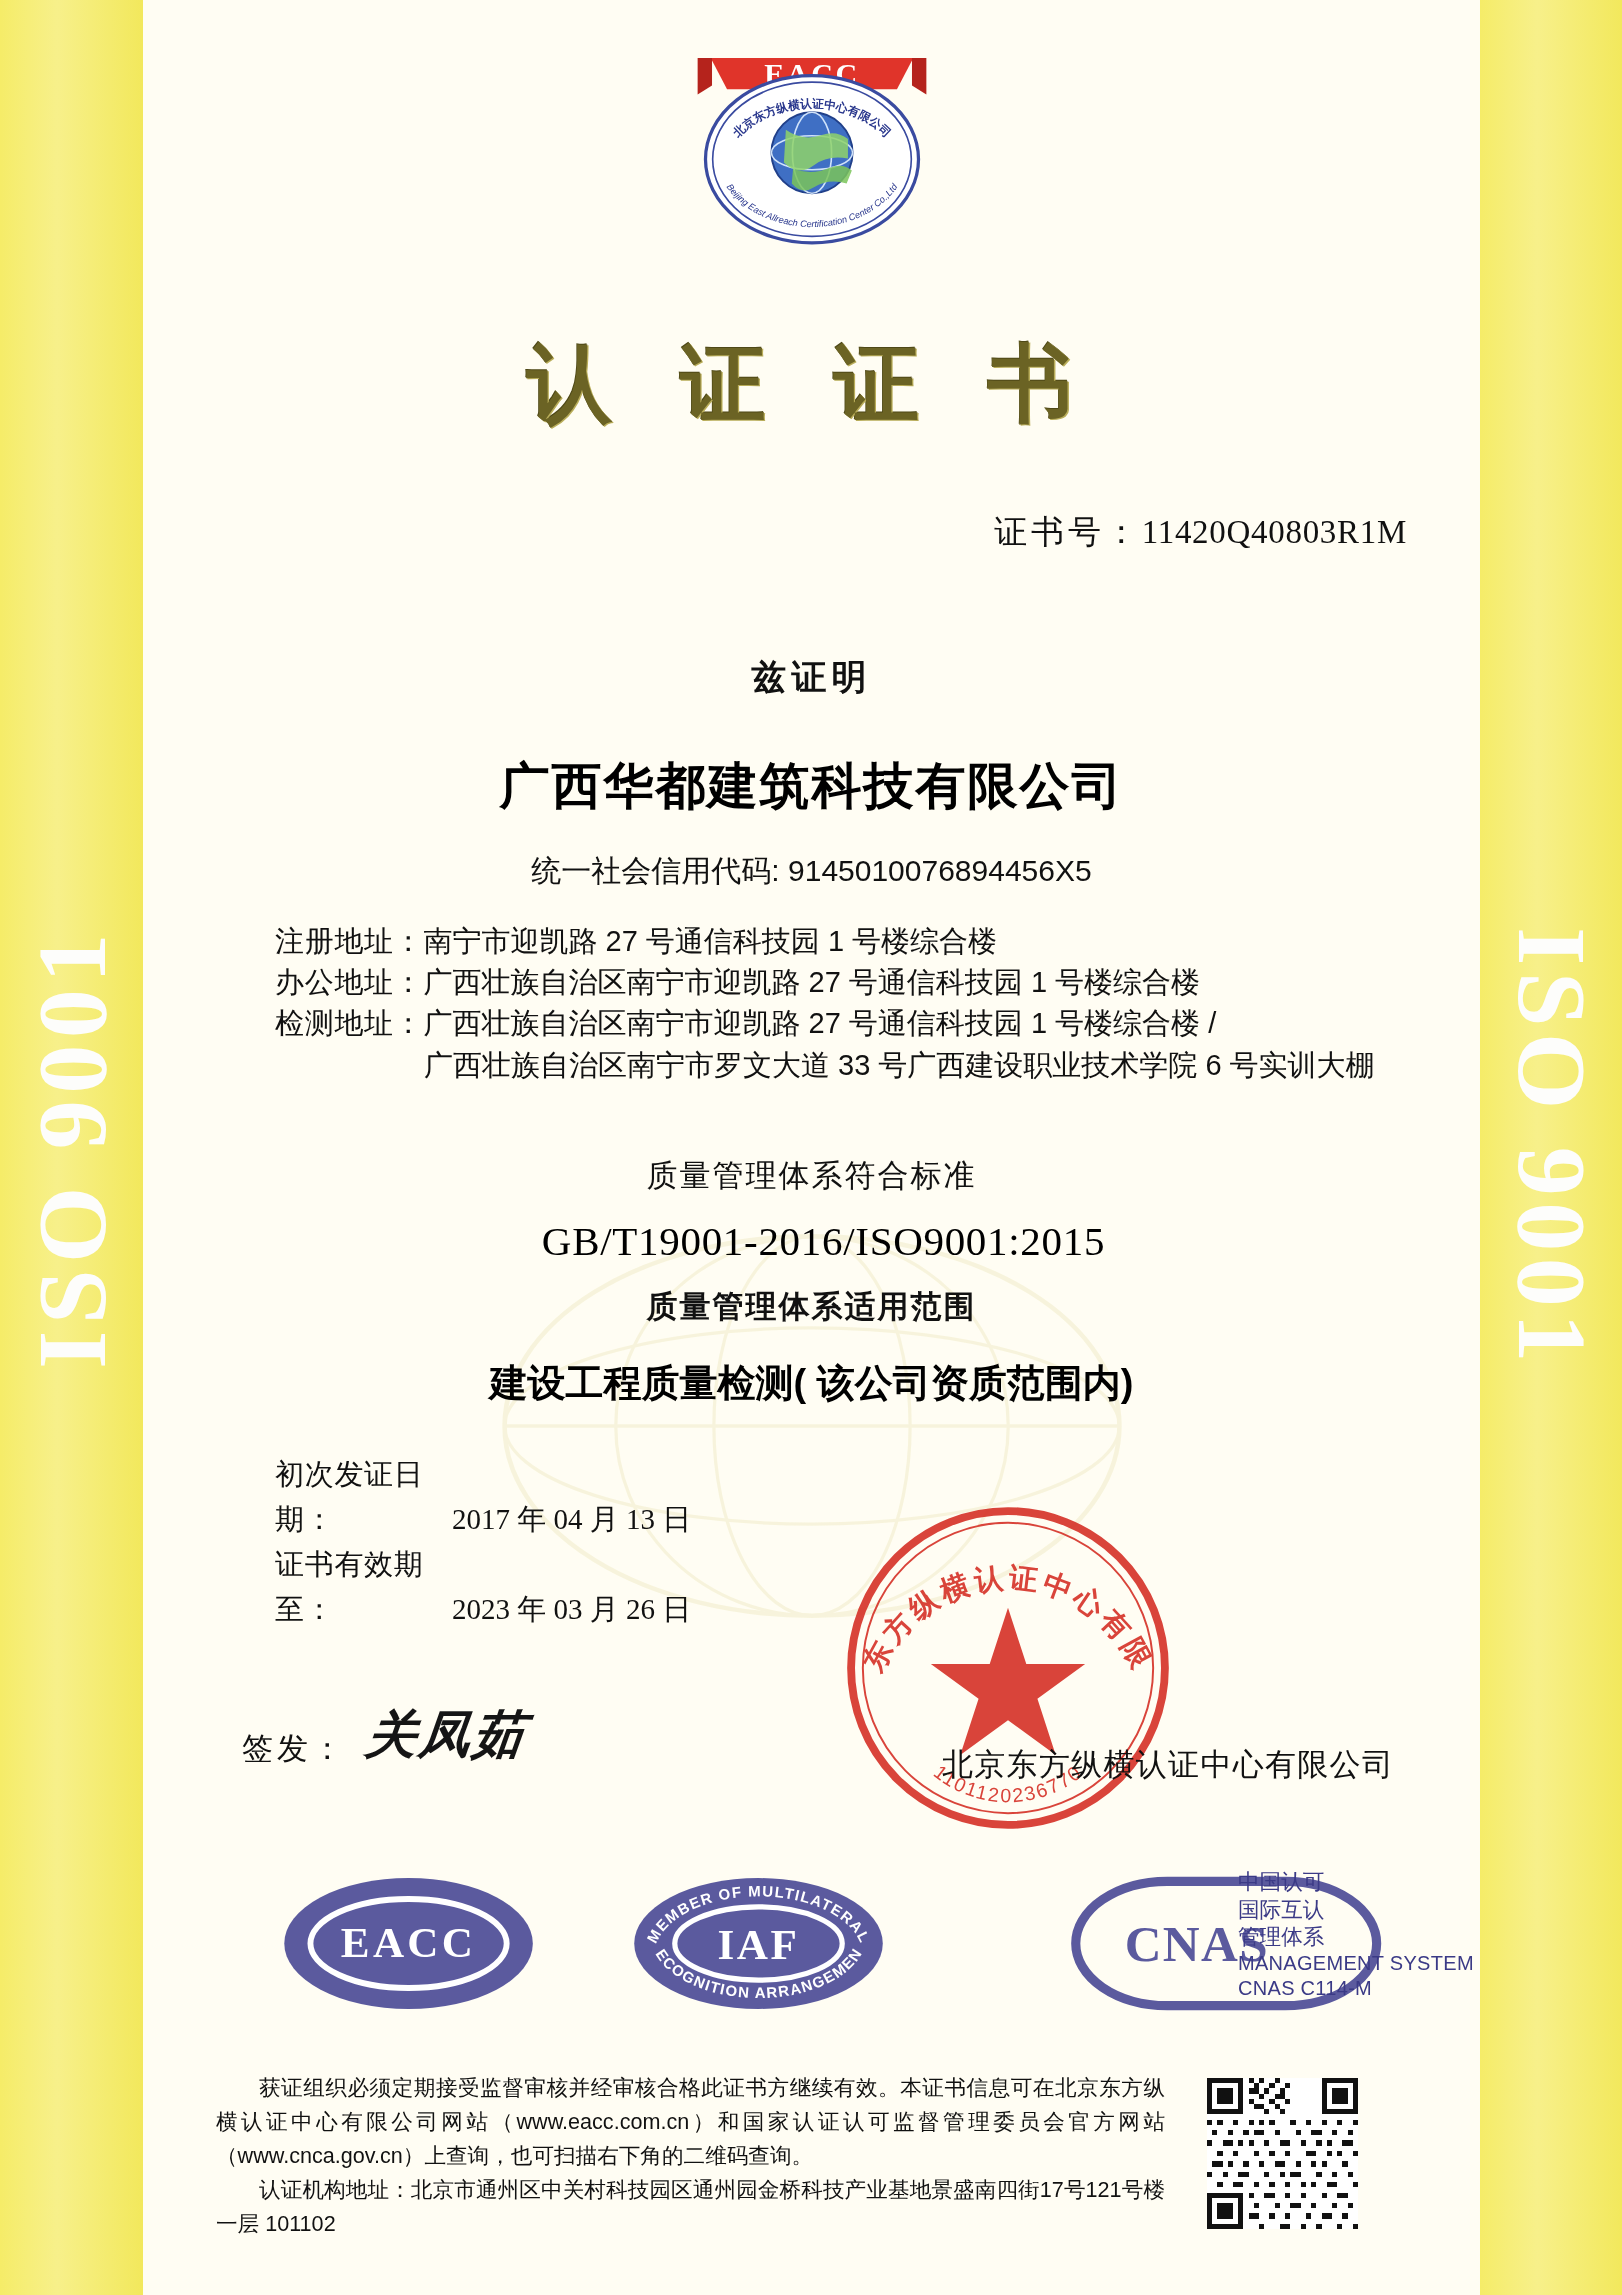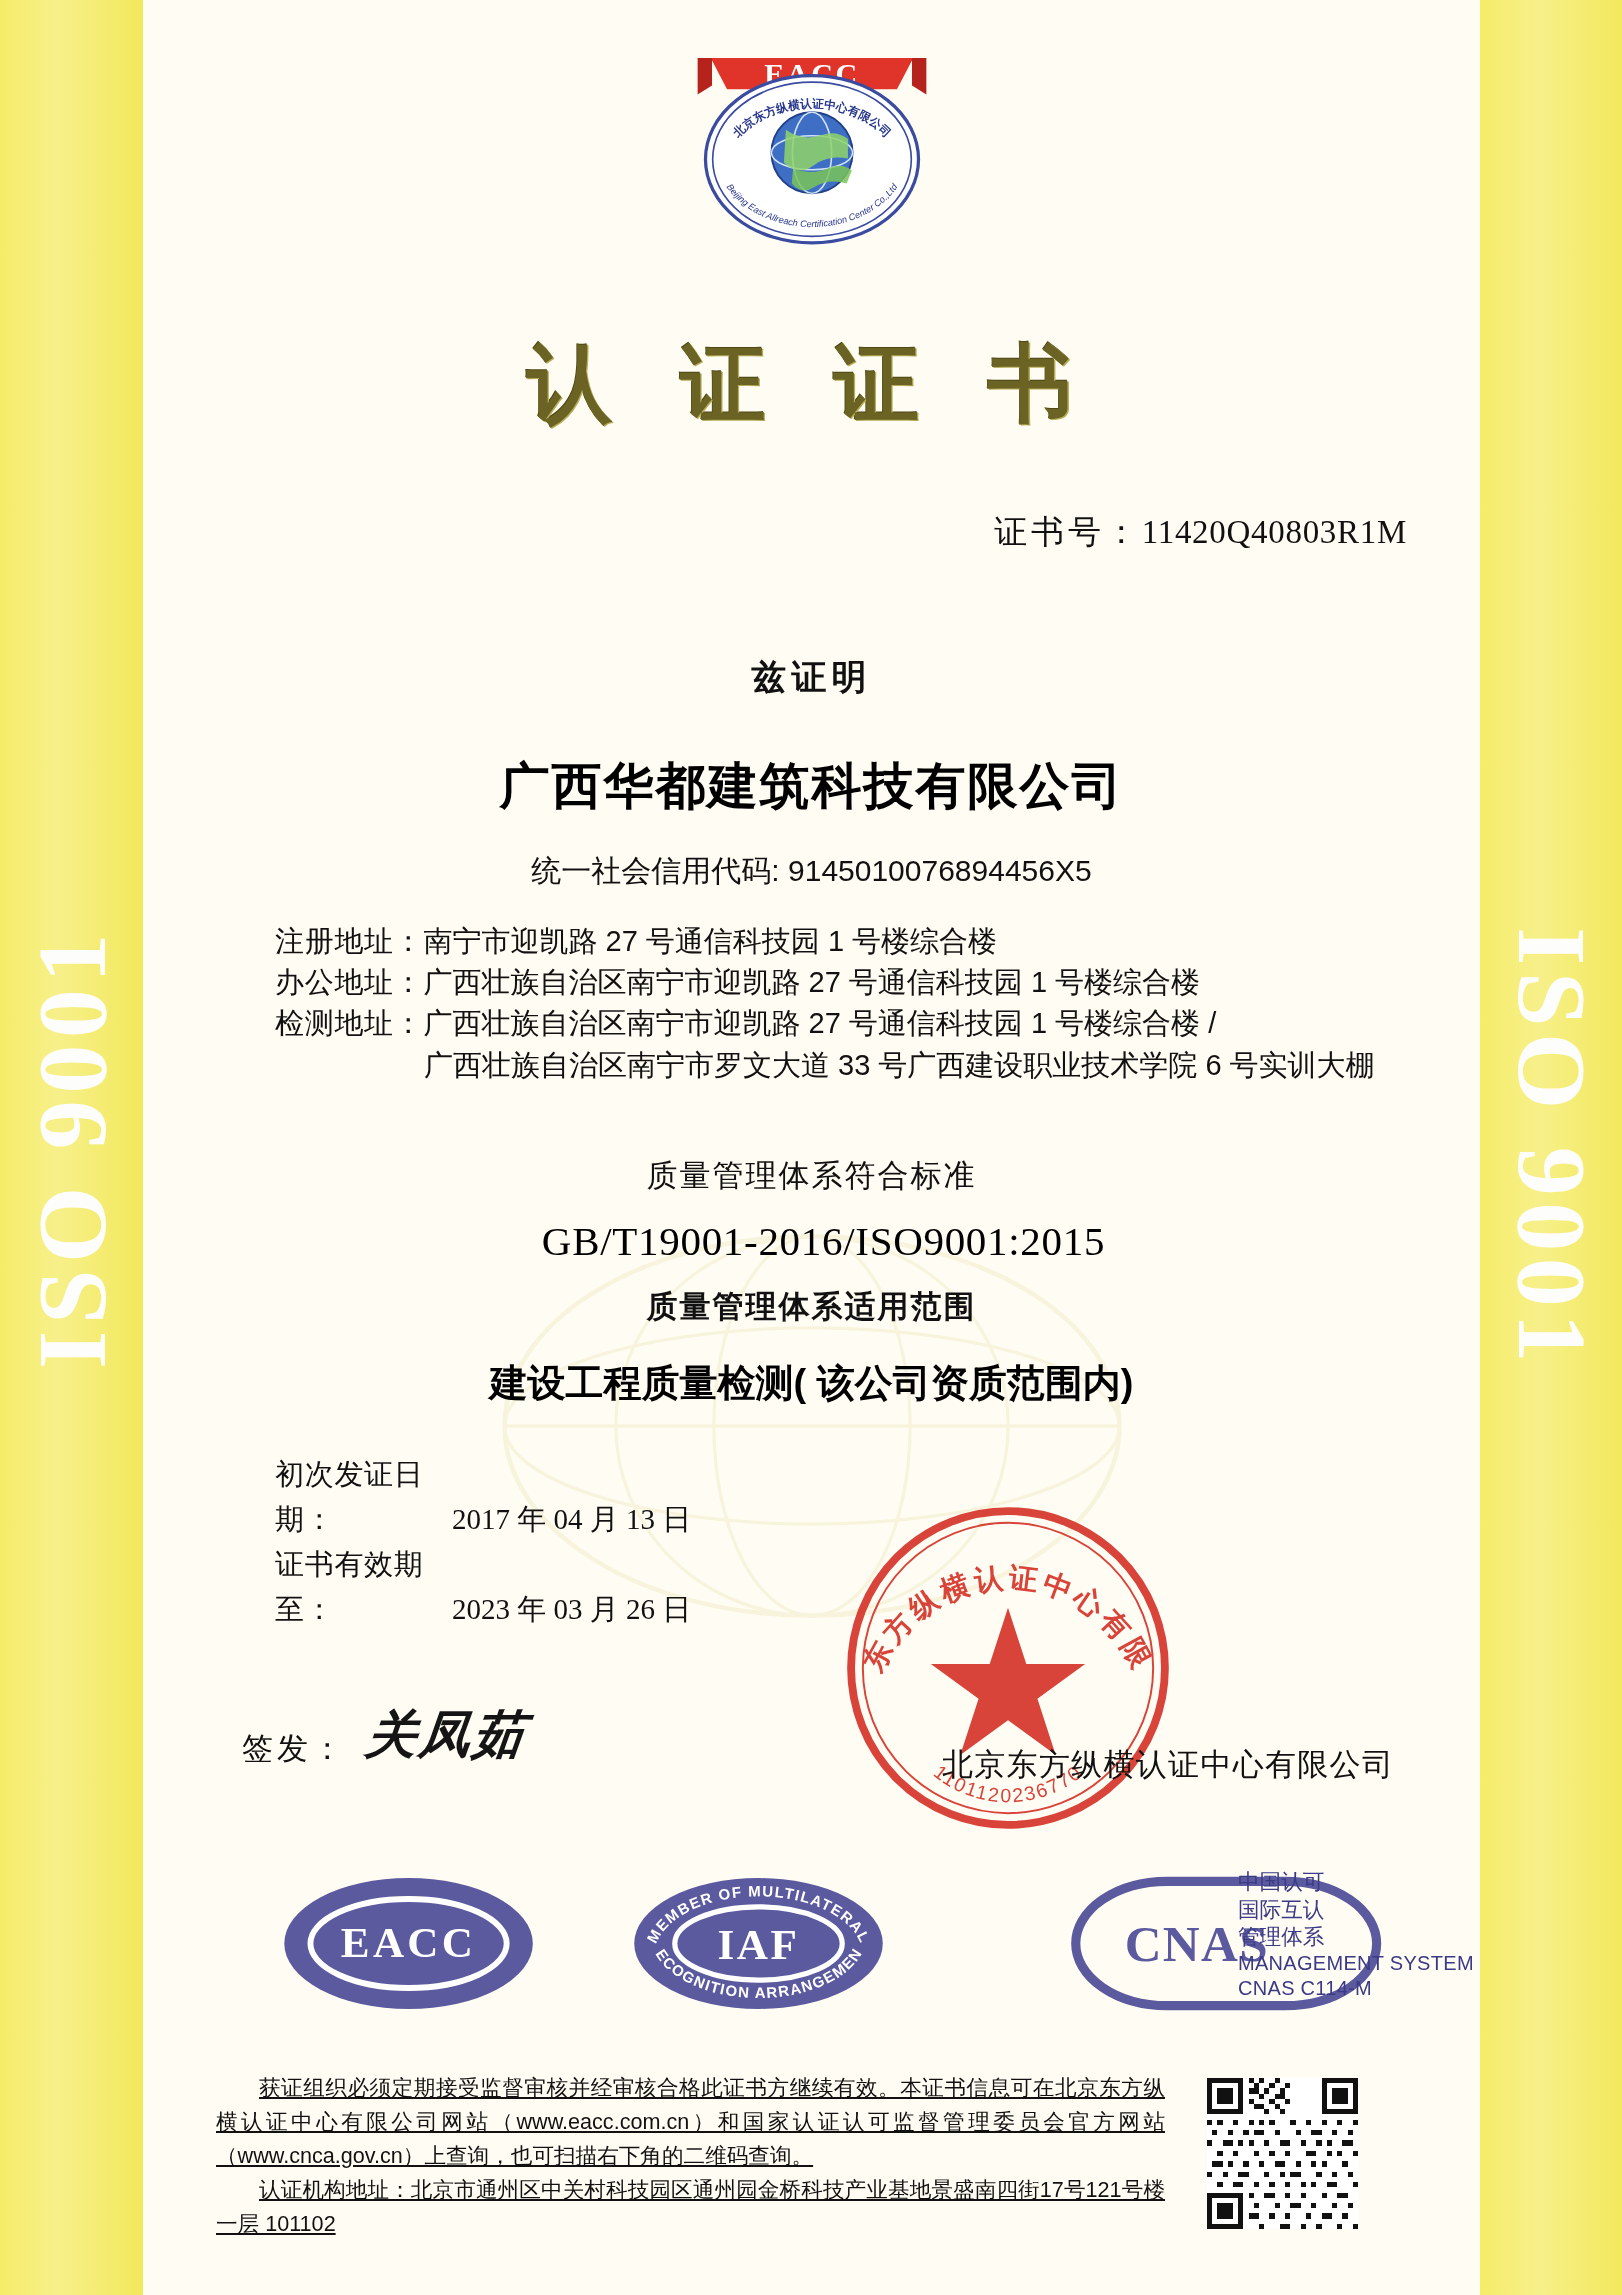--- a/index.html
+++ b/index.html
@@ -275,21 +275,21 @@
     left: 216px;
     top: 2071px;
     width: 949px;
     font-size: 21.6px;
     line-height: 1.58;
     color: #111;
     font-family: "Liberation Sans", sans-serif;
     text-align: justify;
   }
   .footer p { margin: 0; }
-  .footer .indent { text-indent: 43px; text-decoration: underline; }
+  .footer .indent { text-indent: 43px; }
   .qr {
     position: absolute;
     left: 1207px;
     top: 2078px;
     width: 151px;
     height: 151px;
   }
 </style>
 </head>
 <body>

